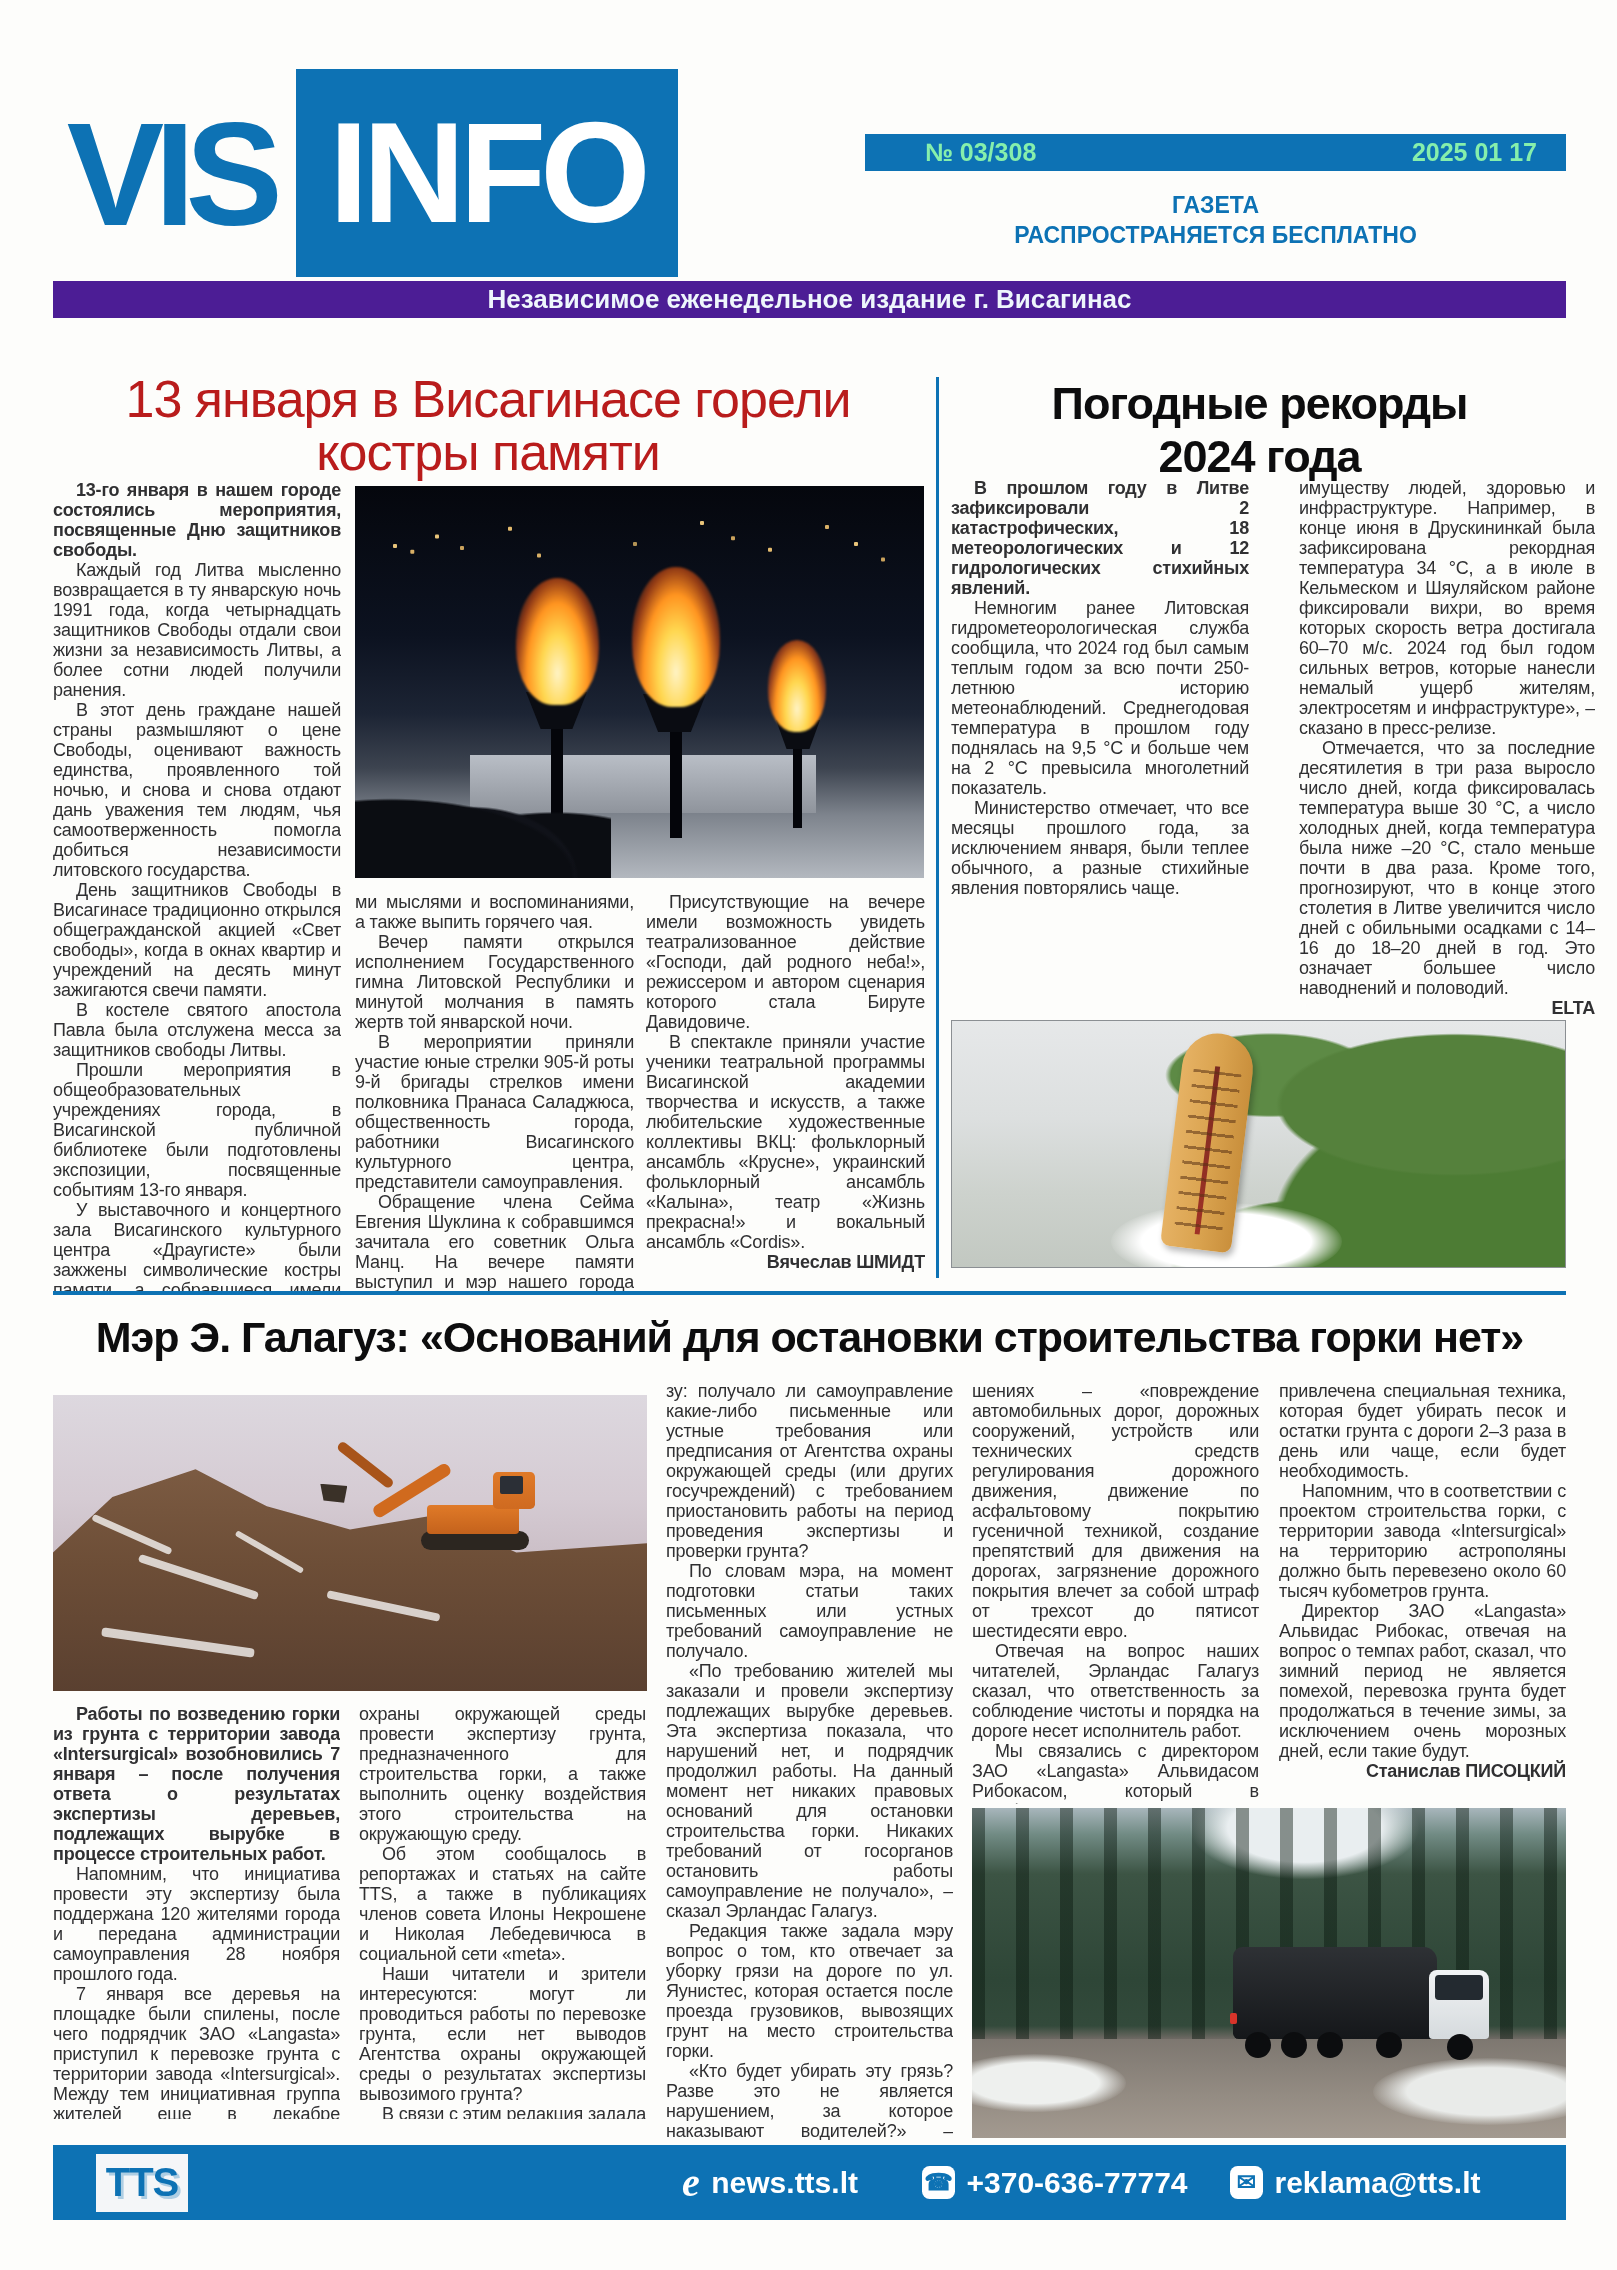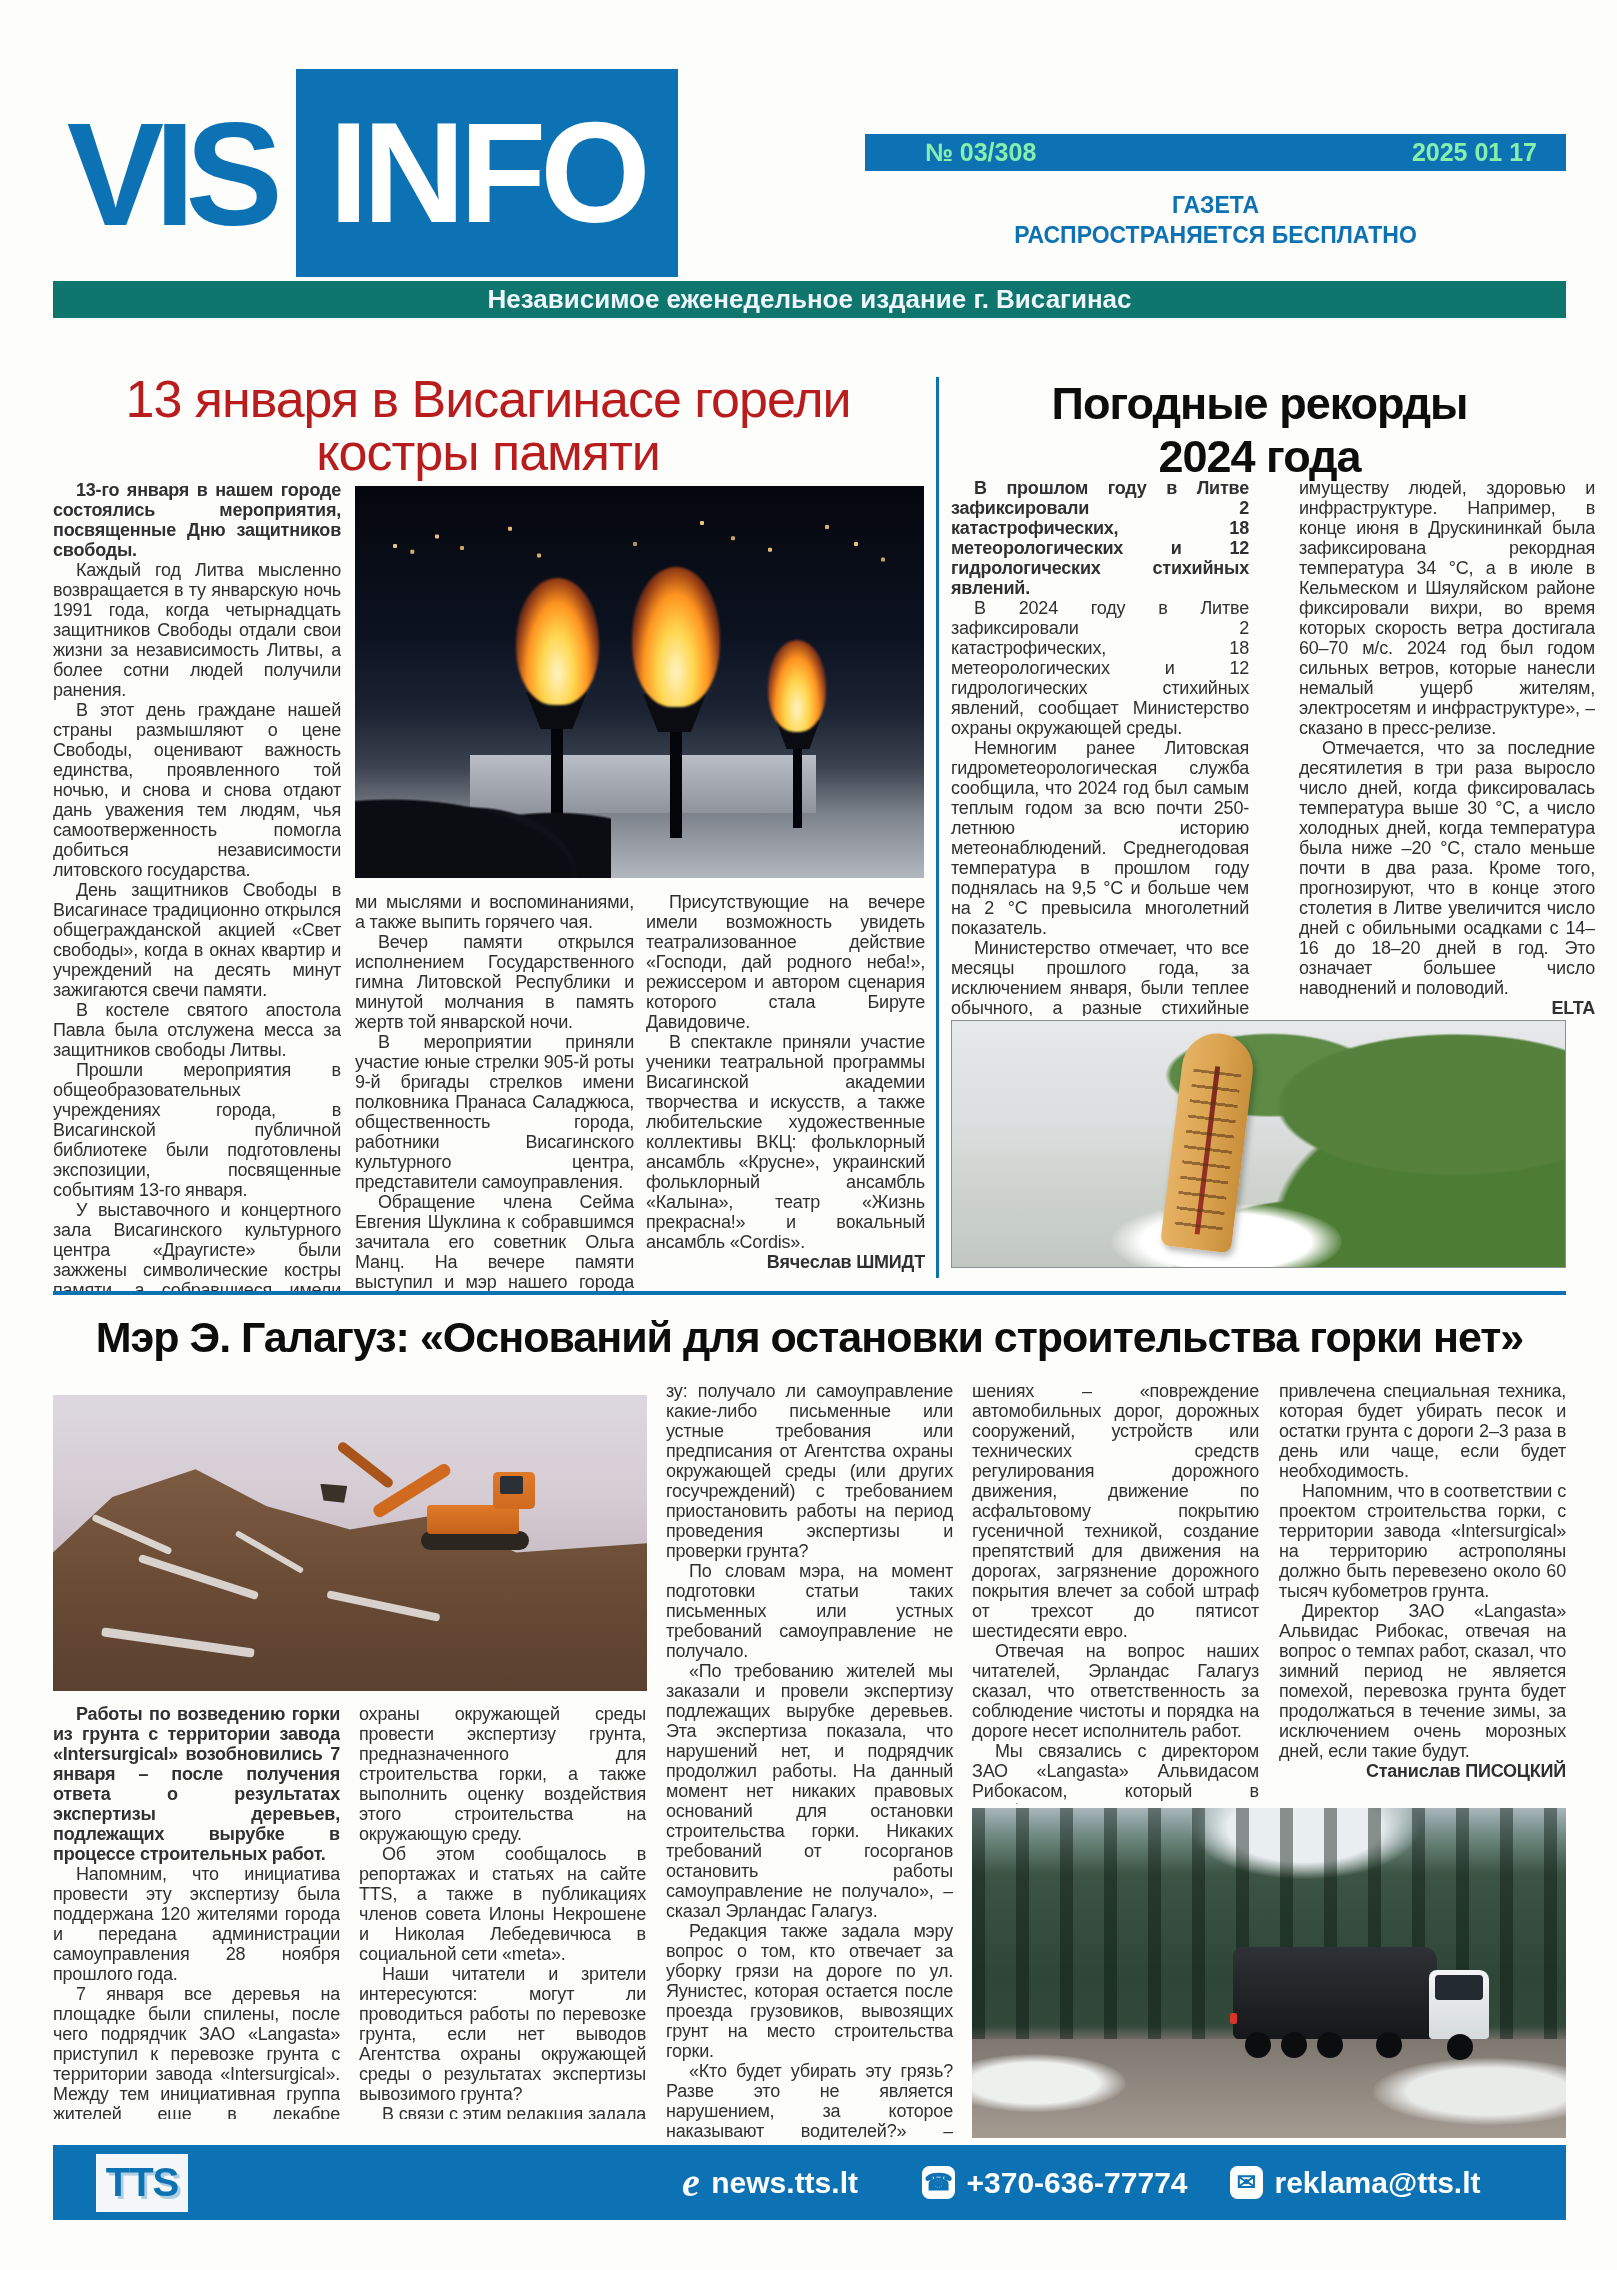--- a/index.html
+++ b/index.html
@@ -12,21 +12,21 @@
             color:#0d72b4;letter-spacing:-9.6px;line-height:204px;text-align:center;}
   .logo-box{left:296px;top:69px;width:382px;height:208px;background:#0d72b4;color:#fff;
             display:flex;align-items:center;justify-content:center;font-size:142px;
             font-weight:bold;letter-spacing:-5.8px;}
   .tagline{left:876px;top:58px;color:#0d72b4;font-weight:bold;font-size:23px;line-height:30px;}
   .issue-bar{left:865px;top:134px;width:701px;height:37px;background:#0d72b4;color:#86efac;
              font-weight:bold;font-size:25px;display:flex;align-items:center;
              justify-content:space-between;padding:0 29px 0 60px;box-sizing:border-box;}
   .free-note{left:865px;top:190px;width:701px;text-align:center;color:#0d72b4;
              font-weight:bold;font-size:23px;line-height:30px;}
-  .banner{left:53px;top:281px;width:1513px;height:37px;background:#0f766e;color:#eef6fc;
+  .banner{left:53px;top:281px;width:1513px;height:37px;background:#4c1d95;color:#eef6fc;
           font-size:26px;font-weight:bold;display:flex;align-items:center;justify-content:center;}
 
   
   .a1-title{left:53px;top:373px;width:870px;text-align:center;font-size:52px;line-height:53px;
             font-weight:normal;color:#b91c1c;letter-spacing:-1px;}
   .a2-title{left:953px;top:377px;width:613px;text-align:center;font-size:45px;line-height:53px;
             font-weight:bold;color:#0d0d0e;letter-spacing:-1px;}
   .a3-title{left:53px;top:1312px;width:1513px;text-align:center;font-size:43px;line-height:50px;
             font-weight:bold;color:#0d0d0e;letter-spacing:-1px;white-space:nowrap;}
   .divider-v{left:936px;top:377px;width:2.9px;height:901px;background:#0d72b4;}
@@ -205,21 +205,20 @@
       <p class="byline">Вячеслав ШМИДТ</p>
     </div>
   <div class="abs divider-v"></div>
 
   <div class="abs a2-title">
     <div>Погодные рекорды</div>
     <div>2024 года</div>
   </div>
   <div class="abs col a2c1">
       <p class="lead">В прошлом году в Литве зафиксировали 2 катастрофических, 18 метеорологических и 12 гидрологических стихийных явлений.</p>
-      <p>В 2024 году в Литве зафиксировали 2 катастрофических, 18 метеорологических и 12 гидрологических стихийных явлений, сообщает Министерство охраны окружающей среды.</p>
       <p>Немногим ранее Литовская гидрометеорологическая служба сообщила, что 2024 год был самым теплым годом за всю почти 250-летнюю историю метеонаблюдений. Среднегодовая температура в прошлом году поднялась на 9,5 °C и больше чем на 2 °C превысила многолетний показатель.</p>
       <p>Министерство отмечает, что все месяцы прошлого года, за исключением января, были теплее обычного, а разные стихийные явления повторялись чаще.</p>
     </div>
   <div class="abs col a2c2">
       <p class="cont">имуществу людей, здоровью и инфраструктуре. Например, в конце июня в Друскининкай была зафиксирована рекордная температура 34 °C, а в июле в Кельмеском и Шяуляйском районе фиксировали вихри, во время которых скорость ветра достигала 60–70 м/с. 2024 год был годом сильных ветров, которые нанесли немалый ущерб жителям, электросетям и инфраструктуре», – сказано в пресс-релизе.</p>
       <p>Отмечается, что за последние десятилетия в три раза выросло число дней, когда фиксировалась температура выше 30 °C, а число холодных дней, когда температура была ниже –20 °C, стало меньше почти в два раза. Кроме того, прогнозируют, что в конце этого столетия в Литве увеличится число дней с обильными осадками с 14–16 до 18–20 дней в год. Это означает большее число наводнений и половодий.</p>
       <p class="byline">ELTA</p>
     </div>
   <div class="abs photo2">
     <div class="abs snowbase"></div>

